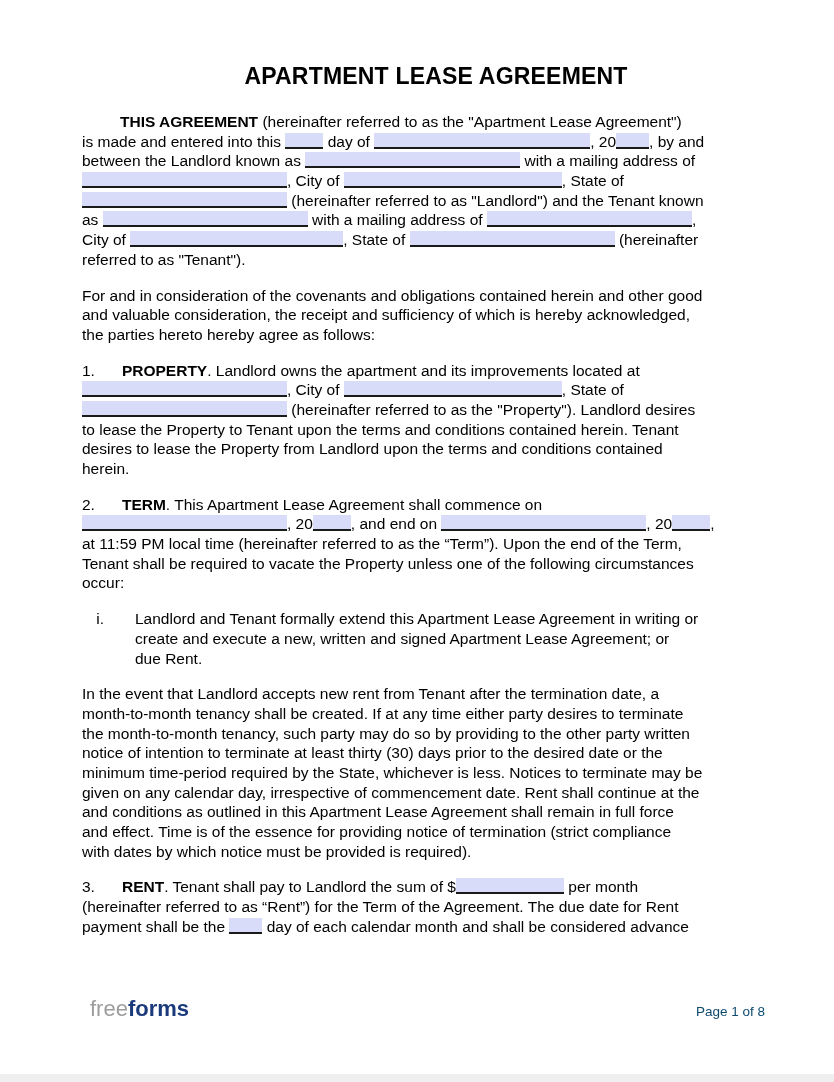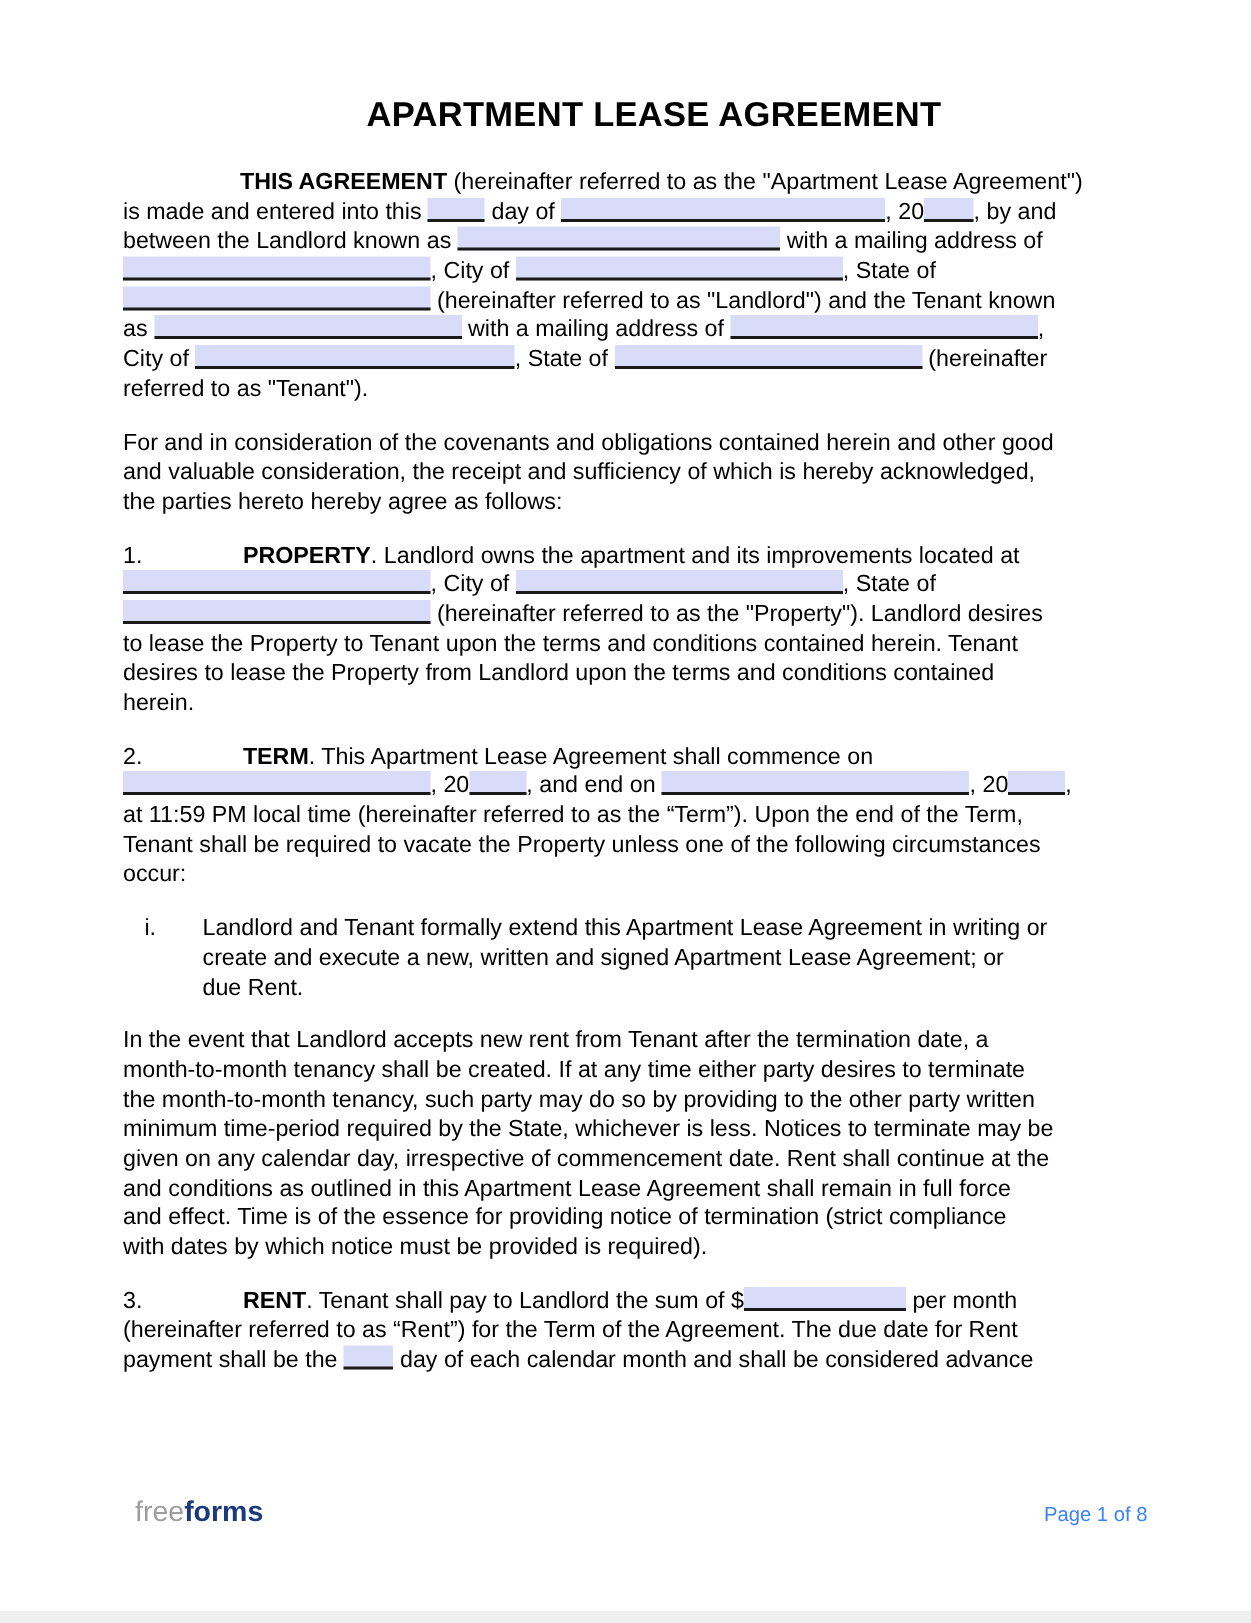--- a/index.html
+++ b/index.html
@@ -14,43 +14,43 @@
   .content{padding:62px 44px 0 82px;}
   .title{
     margin:0 0 22px 0;
     text-align:center;
     font-size:23px;font-weight:bold;
     letter-spacing:0.2px;
     line-height:28px;
   }
   .block{margin:0 0 16px 0;}
   .line{line-height:19.7px;height:19.7px;white-space:nowrap;}
-  .b{font-weight:bold;margin-left:40px;}
+  .b{font-weight:bold;}
   .sp{display:inline-block;height:1px;}
   .field{
     display:inline-block;
     height:14px;
     background:#d8dcf8;
     border-bottom:2px solid #1a1a1a;
     vertical-align:-2px;
   }
   .li{padding-left:53px;}
   .marker{
     display:inline-block;width:53px;margin-left:-53px;
     padding-right:31px;box-sizing:border-box;
     text-align:right;
   }
   .footer{
     position:absolute;left:90px;right:69px;top:998px;
     display:flex;justify-content:space-between;align-items:baseline;
   }
-  .logo{font-size:19px;line-height:22px;}
+  .logo{font-size:22px;line-height:22px;}
   .logo-free{color:#9d9d9d;font-weight:normal;}
   .logo-forms{color:#1b3a7c;font-weight:bold;}
-  .pagenum{font-size:13.5px;color:#3b82f6;}
+  .pagenum{font-size:13.5px;color:#0c4a6e;}
   .page-edge{
     position:absolute;left:0;right:0;bottom:0;height:8px;
     background:#efefef;
   }
 </style>
 </head>
 <body>
 
 <div class="page">
   <div class="content">
@@ -92,20 +92,21 @@
             <div class="line"><span>create and execute a new, written and signed Apartment Lease Agreement; or</span></div>
           </div>
           <div class="li">
             <div class="line"><span>due Rent.</span></div>
           </div>
         </div>
         <div class="block p">
           <div class="line"><span>In the event that Landlord accepts new rent from Tenant after the termination date, a</span></div>
           <div class="line"><span>month-to-month tenancy shall be created. If at any time either party desires to terminate</span></div>
           <div class="line"><span>the month-to-month tenancy, such party may do so by providing to the other party written</span></div>
+          <div class="line"><span>notice of intention to terminate at least thirty (30) days prior to the desired date or the</span></div>
           <div class="line"><span>minimum time-period required by the State, whichever is less. Notices to terminate may be</span></div>
           <div class="line"><span>given on any calendar day, irrespective of commencement date. Rent shall continue at the</span></div>
           <div class="line"><span>and conditions as outlined in this Apartment Lease Agreement shall remain in full force</span></div>
           <div class="line"><span>and effect. Time is of the essence for providing notice of termination (strict compliance</span></div>
           <div class="line"><span>with dates by which notice must be provided is required).</span></div>
         </div>
         <div class="block clause">
           <div class="line"><span>3.</span><span class="sp" style="width: 27px;"></span><span class="b">RENT</span><span>. Tenant shall pay to Landlord the sum of $</span><span class="field" style="width: 108px;"></span><span> per month</span></div>
           <div class="line"><span>(hereinafter referred to as “Rent”) for the Term of the Agreement. The due date for Rent</span></div>
           <div class="line"><span>payment shall be the </span><span class="field" style="width: 33px;"></span><span> day of each calendar month and shall be considered advance</span></div>

